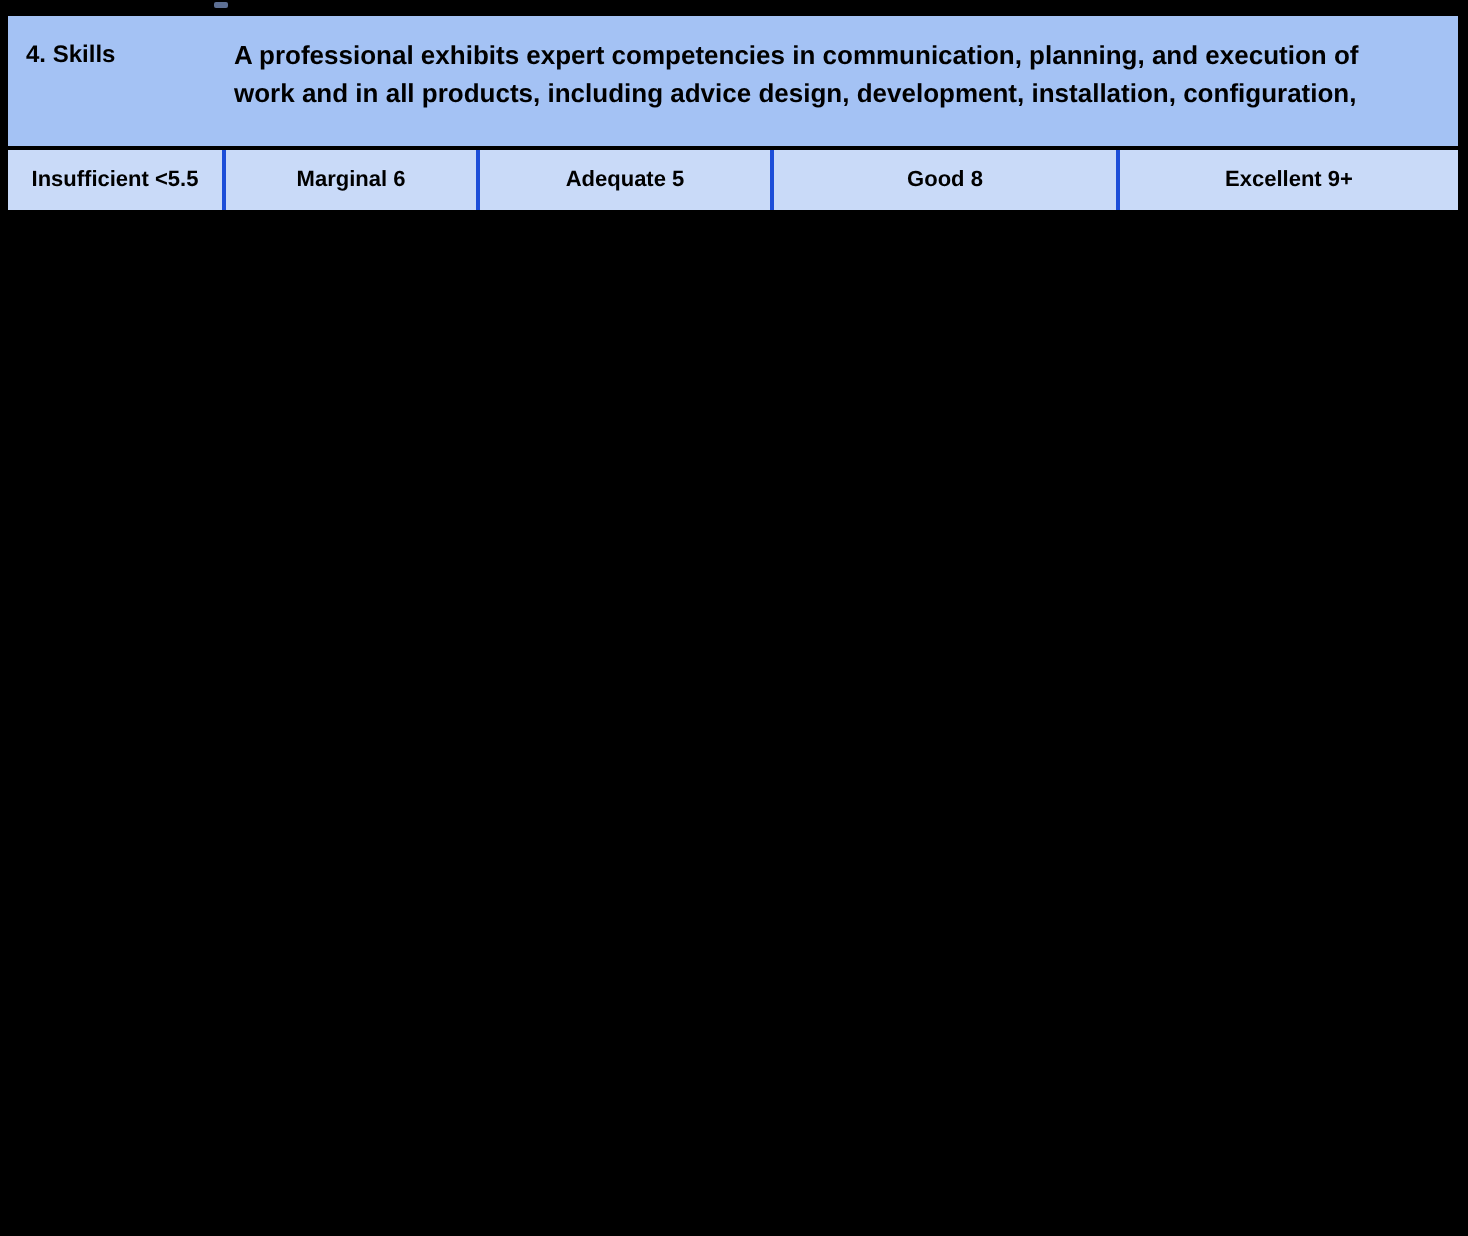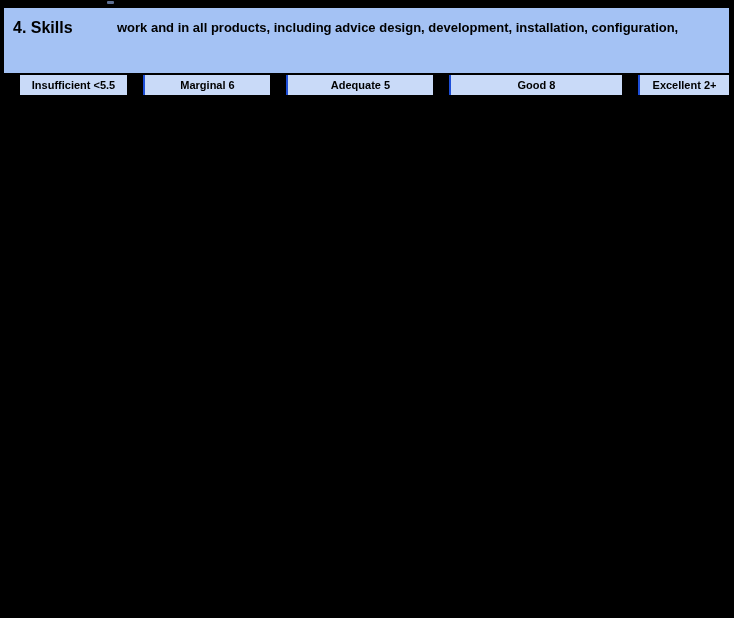--- a/index.html
+++ b/index.html
@@ -41,21 +41,21 @@
     min-height: 65px;
     box-sizing: border-box;
     padding-top: 10px;
     padding-bottom: 2px;
   }
   .cell-skills-label {
     width: 107px;
     box-sizing: border-box;
     padding-left: 9px;
     flex-shrink: 0;
-    font-size: 16px;
+    font-size: 12px;
     font-weight: bold;
     color: #000000;
     line-height: 19px;
   }
   .cell-skills-desc {
     flex: 1;
     box-sizing: border-box;
     padding-left: 6px;
     padding-right: 4px;
     font-size: 13px;
@@ -67,55 +67,55 @@
     white-space: nowrap;
   }
 
   
   .row-levels {
     display: flex;
     border-top: 2px solid #000000;
   }
   .cell-level {
     box-sizing: border-box;
-    height: 20px;
+    height: 30px;
     background: #c9daf8;
     display: flex;
     align-items: center;
     justify-content: center;
     font-size: 11px;
     font-weight: bold;
     color: #000000;
     white-space: nowrap;
-    margin-left: 16px;
   }
   .cell-level + .cell-level {
     border-left: 2px solid #1d4ed8;
   }
   .w1 { width: 107px; flex-shrink: 0; }
   .w2 { width: 127px; flex-shrink: 0; }
   .w3 { width: 147px; flex-shrink: 0; }
   .w4 { width: 173px; flex-shrink: 0; }
   .w5 { flex: 1; }
 </style>
 </head>
 <body>
 
 <div class="artifact"></div>
 
 <div class="rubric-table">
 
   <div class="row-skills">
     <div class="cell-skills-label">4. Skills</div>
     <div class="cell-skills-desc">
+      <div class="desc-line">A professional exhibits expert competencies in communication, planning, and execution of</div>
       <div class="desc-line">work and in all products, including advice design, development, installation, configuration,</div>
     </div>
   </div>
 
   <div class="row-levels">
     <div class="cell-level w1">Insufficient &lt;5.5</div>
     <div class="cell-level w2">Marginal 6</div>
     <div class="cell-level w3">Adequate 5</div>
     <div class="cell-level w4">Good 8</div>
-    <div class="cell-level w5">Excellent 2+</div>
+    <div class="cell-level w5">Excellent 9+</div>
   </div>
 
 </div>
 
 </body></html>

